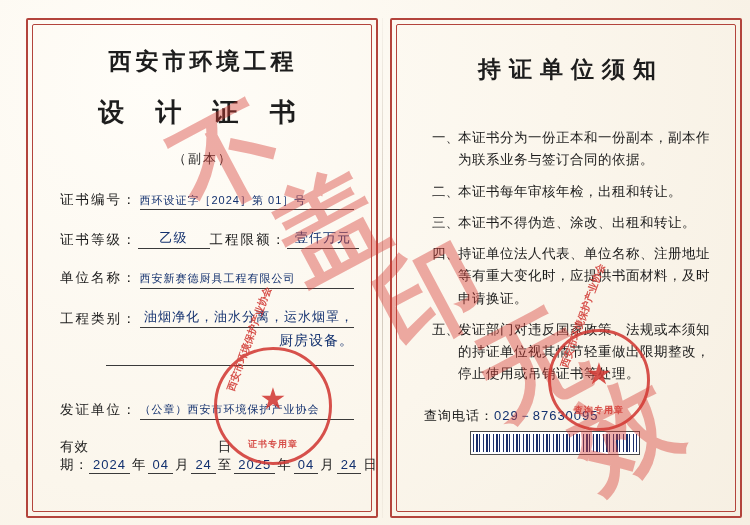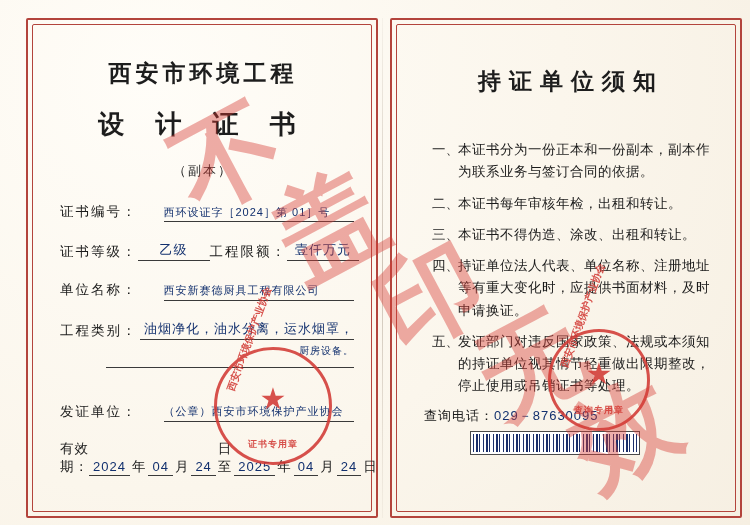--- a/index.html
+++ b/index.html
@@ -29,21 +29,21 @@
   }
   
   .fold{
     position:absolute;
     left:374px;top:10px;
     width:1px;height:500px;
     background:linear-gradient(to bottom, rgba(120,100,80,0.05), rgba(120,100,80,0.35), rgba(120,100,80,0.05));
   }
   .panel{
     position:absolute;
-    top:14px;
+    top:2px;
     height:495px;
     box-sizing:border-box;
   }
   .panel-left{left:30px;width:330px;}
   .panel-right{left:398px;width:330px;}
 
   .border-frame{
     position:absolute;
     box-sizing:border-box;
     border:2px solid #b3443c;
@@ -85,21 +85,20 @@
     padding:0 14px 0 22px;
   }
   .field{
     display:flex;
     align-items:flex-end;
     font-size:13.5px;
     color:#1b1b1b;
     margin-bottom:19px;
     letter-spacing:1px;
     line-height:1.5;
-    gap:24px;
   }
   .field .lbl{
     white-space:nowrap;
     letter-spacing:2px;
   }
   .field .val{
     flex:1;
     margin-left:2px;
     padding-bottom:1px;
     border-bottom:1px solid #3a3a3a;
@@ -133,22 +132,22 @@
   }
   .multiline .row{
     display:flex;align-items:flex-end;margin-bottom:4px;text-align:right;
   }
   .multiline .lbl{white-space:nowrap;letter-spacing:2px;}
   .multiline .val{
     flex:1;color:#12306e;font-size:13px;
     border-bottom:1px solid #3a3a3a;padding-bottom:1px;margin-left:2px;
   }
   .multiline .val2{
-    margin-left:46px;color:#12306e;font-size:10px;
-    border-bottom:1px solid #3a3a3a;padding-bottom:9px;
+    margin-left:46px;color:#12306e;font-size:14px;
+    border-bottom:1px solid #3a3a3a;padding-bottom:15px;
     flex:1;
   }
   .issuer{
     margin-top:34px;
     padding:0 14px 0 22px;
   }
   .validity{
     margin-top:18px;
     padding:0 14px 0 22px;
     display:flex;align-items:flex-end;

